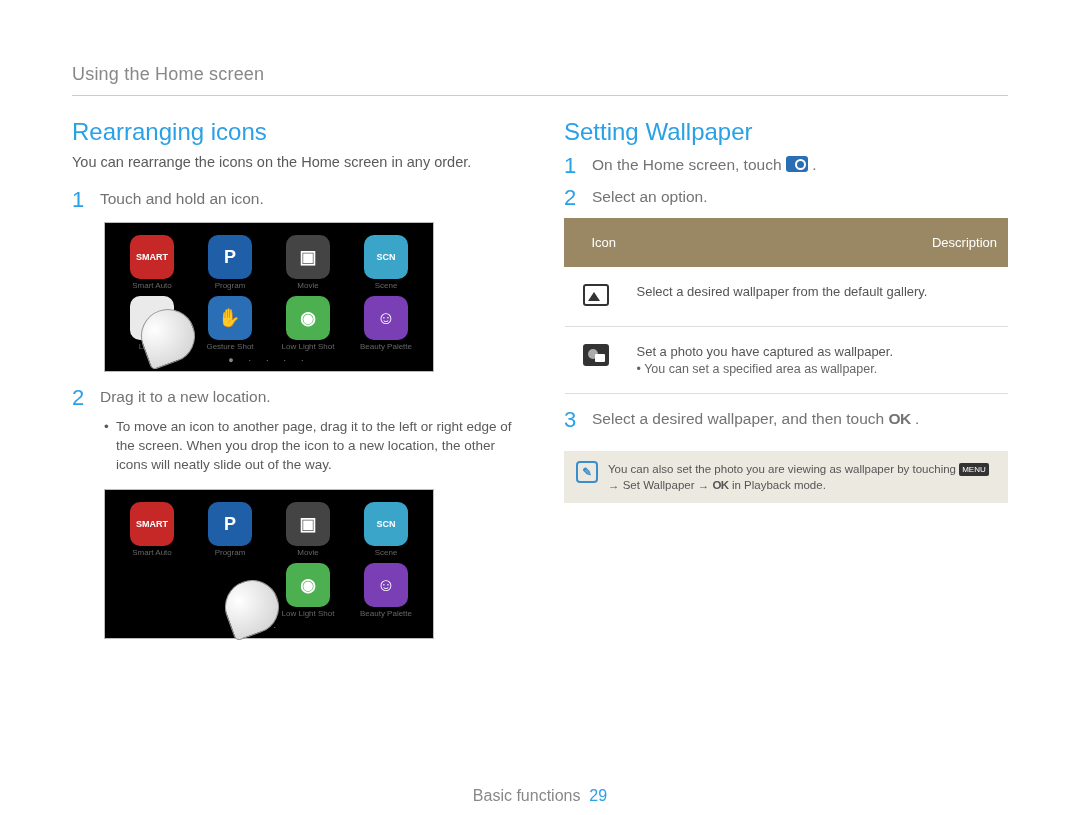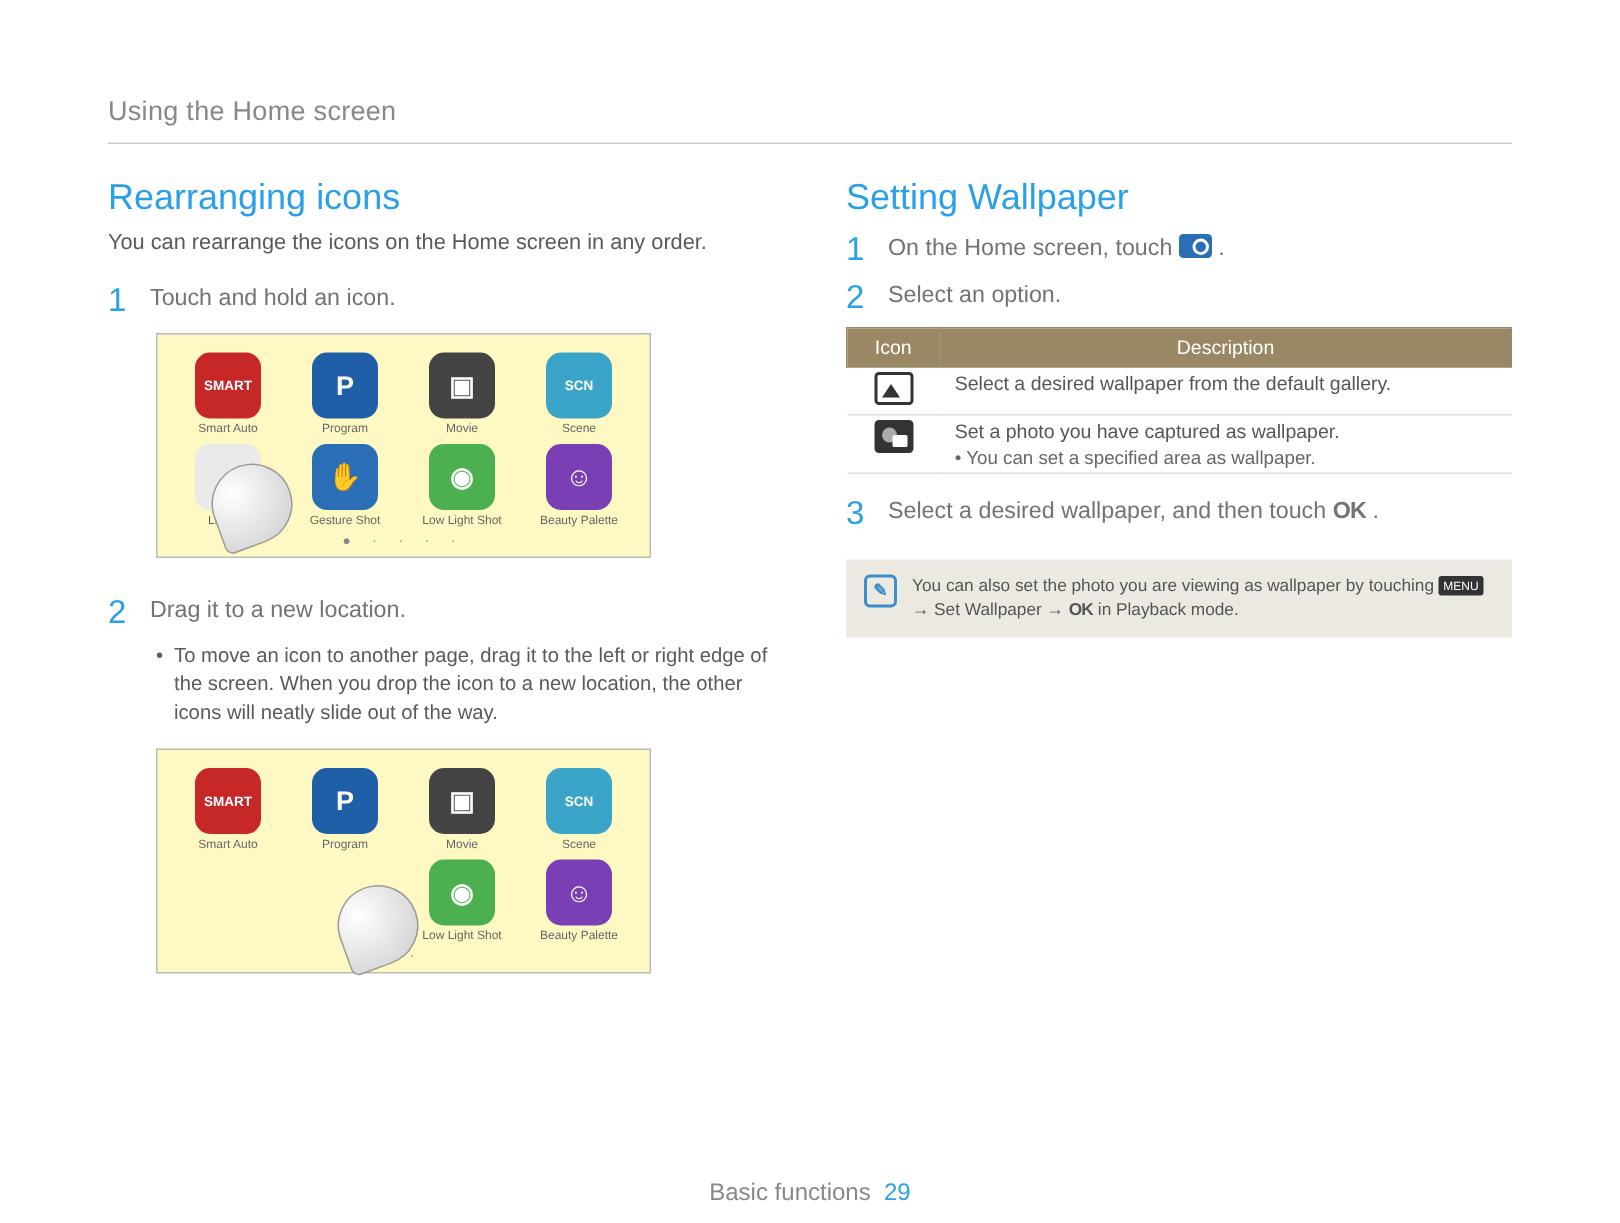--- a/index.html
+++ b/index.html
@@ -38,23 +38,23 @@
   .stepnum { color: #2aa0e6; font-size: 22px; font-weight: 300; width: 18px; flex-shrink: 0; line-height: 1.1; }
   .steptxt { font-size: 15.5px; color: #737373; padding-top: 2px; }
   .sub-bullets { margin: 6px 0 14px 32px; font-size: 13.5px; color: #5a5a5a; line-height: 1.4; }
   .sub-bullets li { list-style: none; position: relative; padding-left: 12px; }
   .sub-bullets li::before { content: "•"; position: absolute; left: 0; }
 
   
   .icon-panel {
     border: 1px solid #bbb;
     width: 330px;
-    margin: 10px 0 24px 32px;
+    margin: 10px 0 14px 32px;
     padding: 12px 10px 6px 10px;
-    background: #fef9c3;
+    background: #000000;
   }
   .icon-grid { display: grid; grid-template-columns: repeat(4, 1fr); gap: 6px 4px; }
   .icon-cell { text-align: center; }
   .icon-cell .ic {
     width: 44px; height: 44px; margin: 0 auto 2px auto;
     border-radius: 10px; display: flex; align-items: center; justify-content: center;
     font-size: 18px; color: #fff; font-weight: bold;
   }
   .icon-cell .lbl { font-size: 8px; color: #666; }
   .pagedots { text-align: center; font-size: 9px; color: #888; letter-spacing: 6px; margin-top: 4px; }
@@ -64,24 +64,24 @@
     background: radial-gradient(circle at 30% 30%, #fff, #ccc);
     border-radius: 50% 50% 50% 10%;
     border: 1px solid #999;
     transform: rotate(-20deg);
   }
 
   
   table.opts { border-collapse: collapse; width: 100%; margin: 6px 0 14px 0; font-size: 13px; }
   table.opts th {
     background: #9a8864; color: #fff; font-weight: 400;
-    text-align: center; padding: 5px 10px; border: 1px solid #9a8864;
+    text-align: right; padding: 16px 10px; border: 1px solid #9a8864;
   }
   table.opts td {
-    border-bottom: 1px solid #ddd; padding: 3px 10px; color: #555; vertical-align: top;
+    border-bottom: 1px solid #ddd; padding: 17px 10px; color: #555; vertical-align: top;
   }
   table.opts td:first-child { width: 62px; text-align: center; }
   .opt-icon {
     display: inline-block; width: 26px; height: 22px; border: 2px solid #333; border-radius: 3px;
     position: relative; background: #fff;
   }
   .opt-icon.mountain::after {
     content: ""; position: absolute; left: 3px; bottom: 3px;
     border-left: 6px solid transparent; border-right: 6px solid transparent; border-bottom: 9px solid #333;
   }

